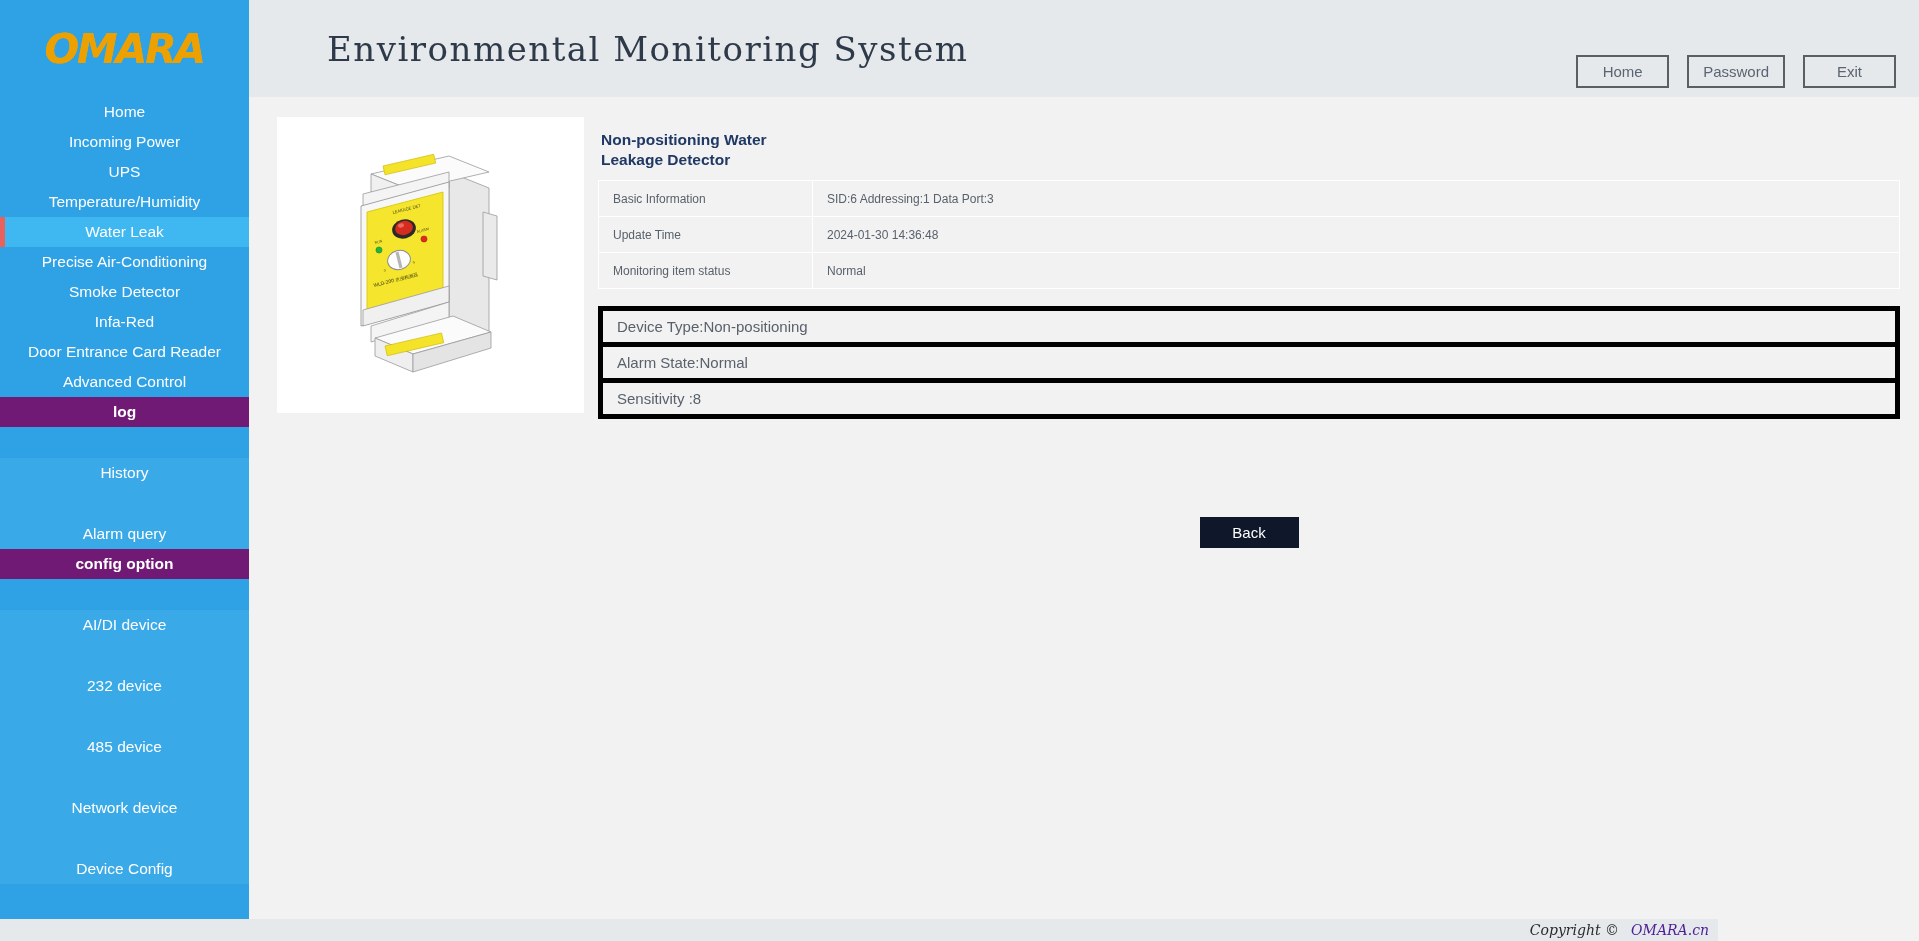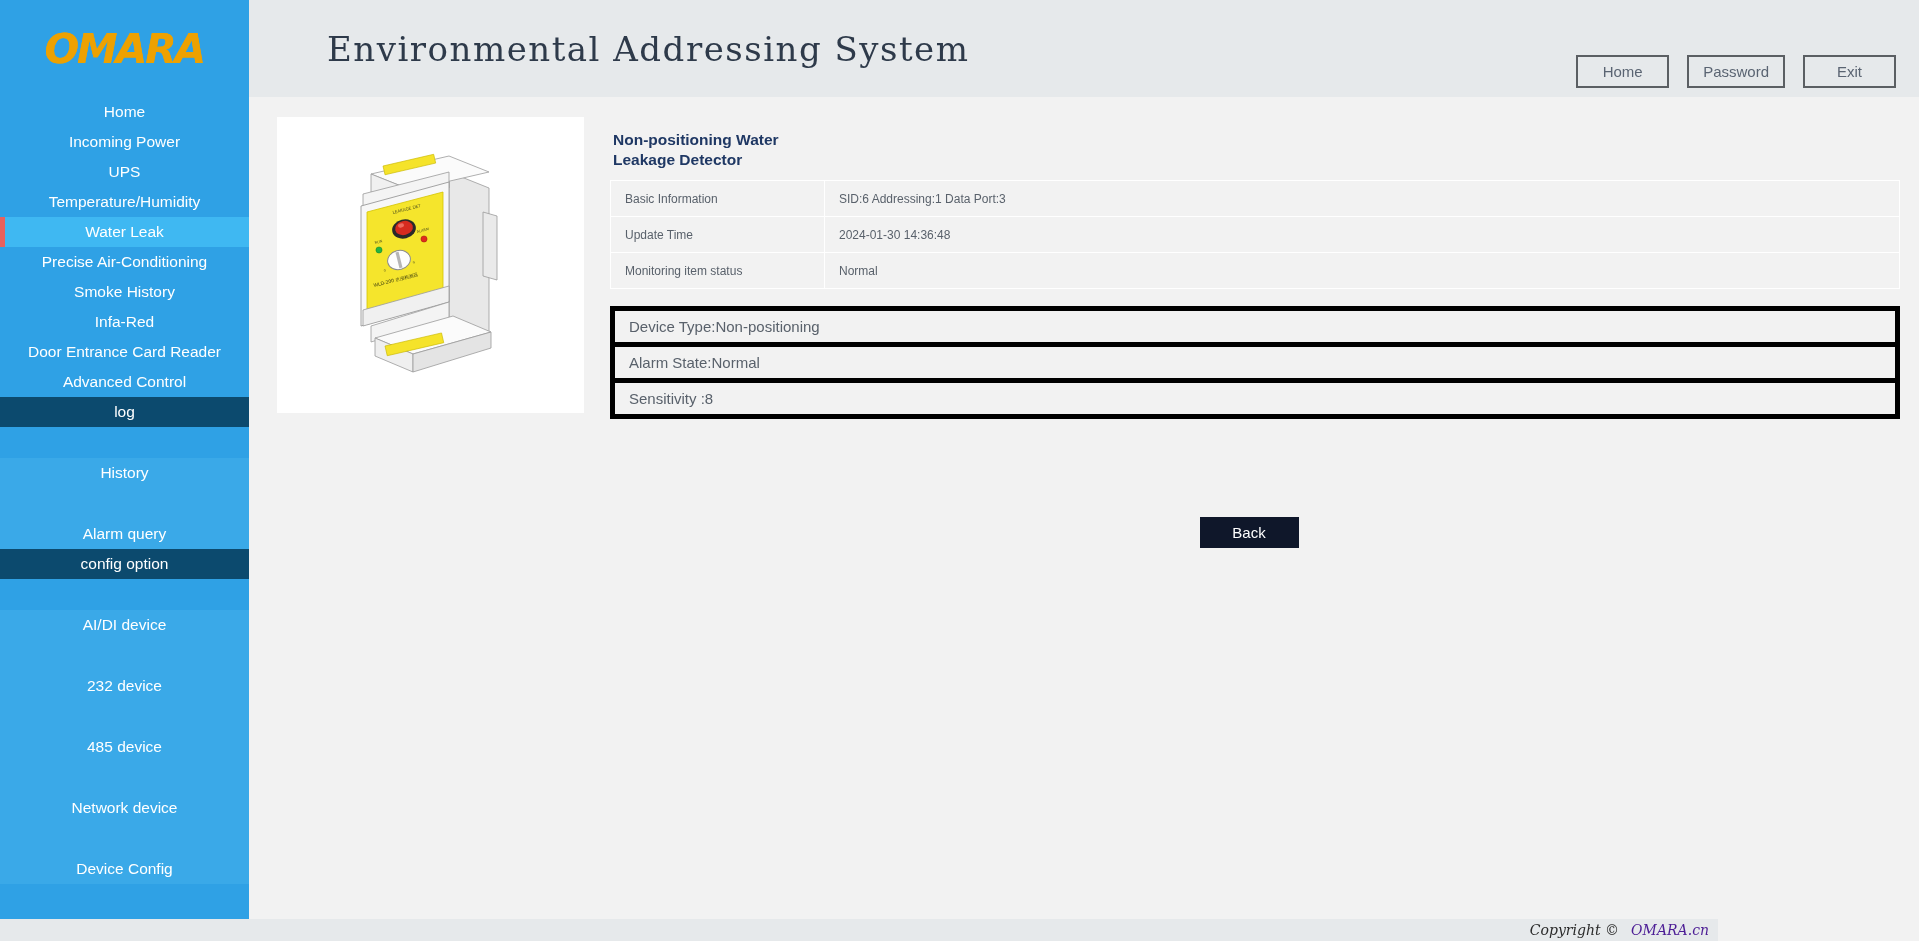--- a/index.html
+++ b/index.html
@@ -105,22 +105,22 @@
     left: 0; top: 0;
     width: 5px; height: 100%;
     background: #e8615d;
   }
   .nav-section {
     height: 30px;
     line-height: 30px;
     text-align: center;
     color: #ffffff;
     font-size: 15.5px;
-    font-weight: 400;
-    background: #0c4a6e;
+    font-weight: 700;
+    background: #701a75;
     cursor: default;
   }
   .nav-group-light { background: #3aa9e8; }
   .nav-group-light .nav-item { background: #3aa9e8; margin-top: 31px; }
 
   
   .main {
     position: absolute;
     left: 249px; top: 97px;
     width: 1670px;
@@ -145,21 +145,21 @@
   }
   .device-svg {
     position: absolute;
     left: 50%;
     top: 50%;
     transform: translate(-50%, -50%);
   }
 
   .detail-col {
     flex: 1 1 auto;
-    margin-left: 26px;
+    margin-left: 14px;
     min-width: 0;
   }
   .detail-title {
     color: #1f3864;
     font-size: 15.5px;
     font-weight: 700;
     line-height: 20px;
     padding: 13px 0 10px 3px;
     width: 230px;
   }
@@ -242,36 +242,36 @@
 </style>
 </head>
 <body>
 
 <div id="app">
 
   <div class="header">
     <div class="logo-box">
       <span class="logo-text">OMARA</span>
     </div>
-    <div class="app-title">Environmental Addressing System</div>
+    <div class="app-title">Environmental Monitoring System</div>
     <div class="header-buttons">
       <button class="hbtn">Home</button>
       <button class="hbtn">Password</button>
       <button class="hbtn">Exit</button>
     </div>
   </div>
 
   <nav class="sidebar">
     <div class="nav-item">Home</div>
     <div class="nav-item">Incoming Power</div>
     <div class="nav-item">UPS</div>
     <div class="nav-item">Temperature/Humidity</div>
     <div class="nav-item active">Water Leak</div>
     <div class="nav-item">Precise Air-Conditioning</div>
-    <div class="nav-item">Smoke History</div>
+    <div class="nav-item">Smoke Detector</div>
     <div class="nav-item">Infa-Red</div>
     <div class="nav-item">Door Entrance Card Reader</div>
     <div class="nav-item">Advanced Control</div>
 
     <div class="nav-section">log</div>
     <div class="nav-group-light">
       <div class="nav-item">History</div>
       <div class="nav-item">Alarm query</div>
     </div>
 

